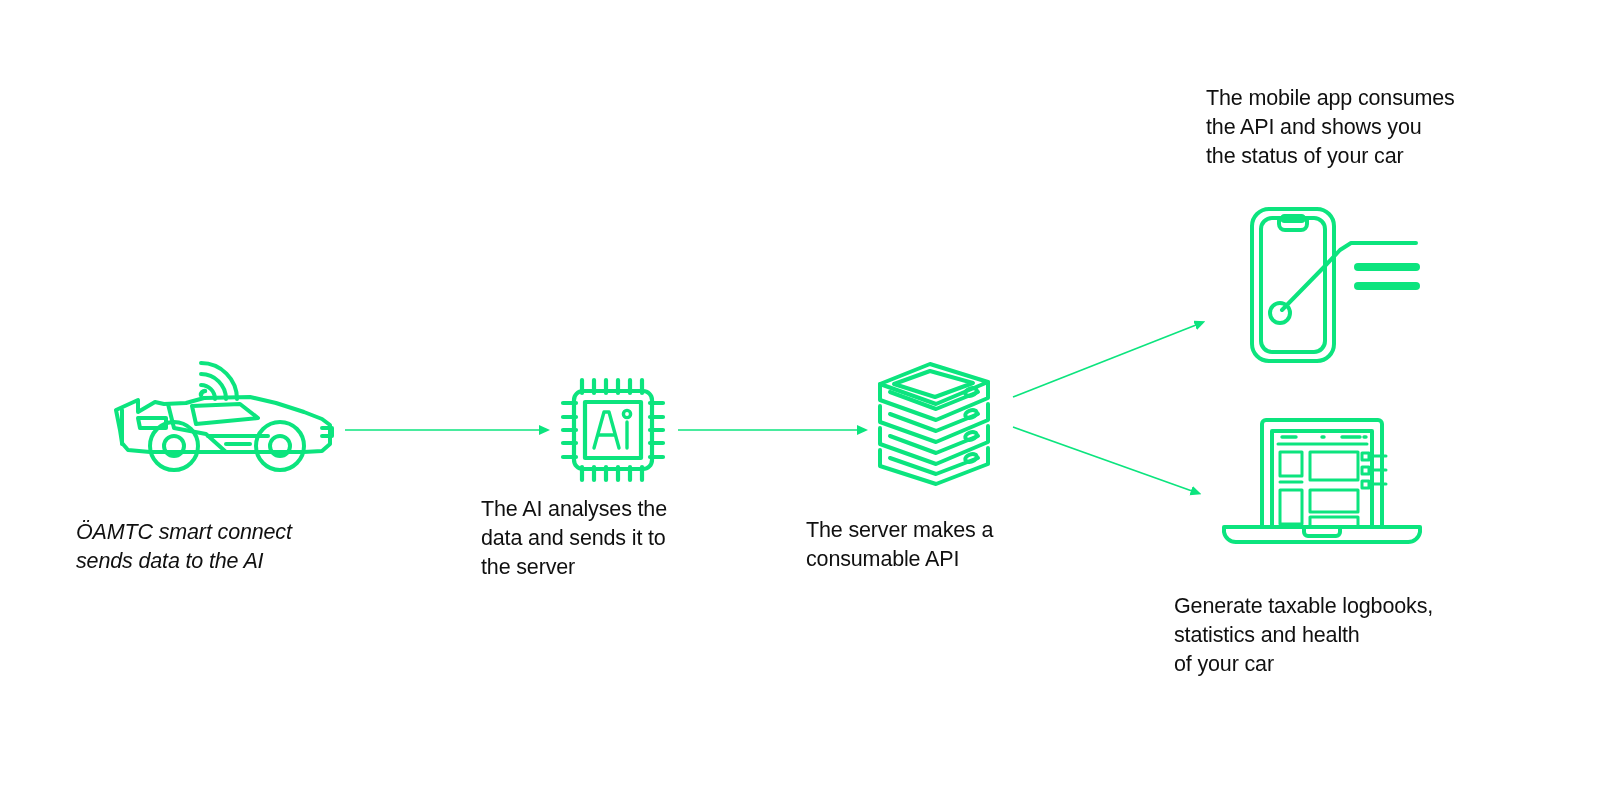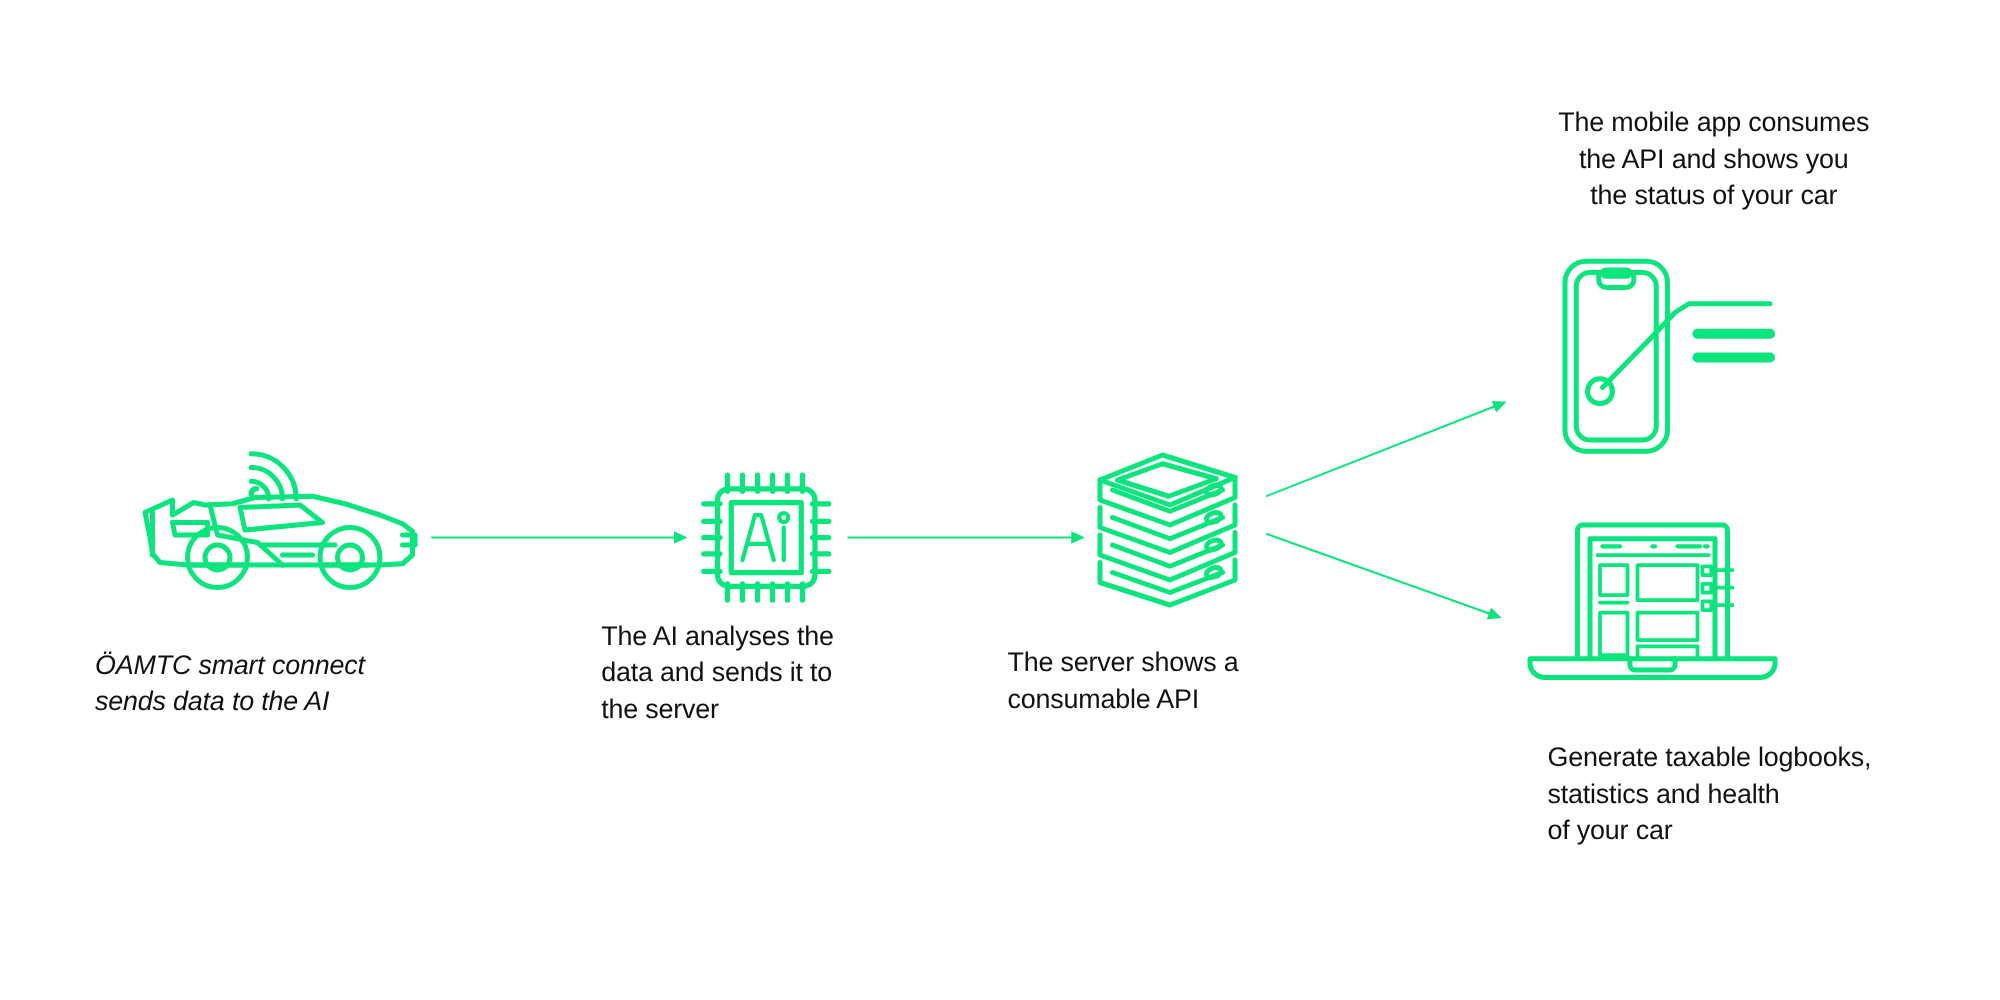--- a/index.html
+++ b/index.html
@@ -38,22 +38,22 @@
   #car-node      { left: 108px;  top: 340px; width: 240px; height: 130px; }
   #chip-node     { left: 558px;  top: 375px; width: 110px; height: 110px; }
   #server-node   { left: 870px;  top: 362px; width: 128px; height: 122px; }
   #phone-node    { left: 1248px; top: 205px; width: 170px; height: 160px; }
   #laptop-node   { left: 1218px; top: 412px; width: 206px; height: 138px; }
 
   
   #caption-car     { left: 76px;   top: 518px;  width: 340px; font-style: italic; }
   #caption-ai      { left: 481px;  top: 495px;  width: 260px; }
   #caption-server  { left: 806px;  top: 516px;  width: 250px; }
-  #caption-mobile  { left: 1206px; top: 84px;   width: 330px; text-align: center; }
-  #caption-logbook { left: 1238px; top: 592px;  width: 340px; }
+  #caption-mobile  { left: 1206px; top: 84px;   width: 330px; }
+  #caption-logbook { left: 1174px; top: 592px;  width: 340px; }
 
   svg { display: block; overflow: visible; }
 </style>
 </head>
 <body>
 
 <svg id="canvas" viewBox="0 0 1600 800" width="1600" height="800" aria-hidden="true">
   <defs>
     <marker id="arrowhead" markerWidth="11" markerHeight="11" refX="1" refY="5" orient="auto" markerUnits="userSpaceOnUse">
       <path d="M0,0 L11,5 L0,10 Z" fill="#0ce47e"></path>
@@ -192,21 +192,21 @@
 
       <g>
         <ellipse cx="101" cy="30" rx="6" ry="3.6" transform="rotate(-19 101 30)"></ellipse>
         <ellipse cx="101" cy="52" rx="6" ry="3.6" transform="rotate(-19 101 52)"></ellipse>
         <ellipse cx="101" cy="74" rx="6" ry="3.6" transform="rotate(-19 101 74)"></ellipse>
         <ellipse cx="101" cy="96" rx="6" ry="3.6" transform="rotate(-19 101 96)"></ellipse>
       </g>
     </g>
   </svg>
 </div>
-<div class="caption" id="caption-server">The server shows a
+<div class="caption" id="caption-server">The server makes a
 consumable API</div>
 
 <div class="node" id="phone-node">
   <svg viewBox="0 0 170 160" width="170" height="160">
     <g fill="none" stroke="#0ce47e" stroke-width="4" stroke-linecap="round" stroke-linejoin="round">
 
       <rect x="4" y="4" width="82" height="152" rx="17"></rect>
 
       <rect x="13" y="13" width="64" height="134" rx="11"></rect>
 

